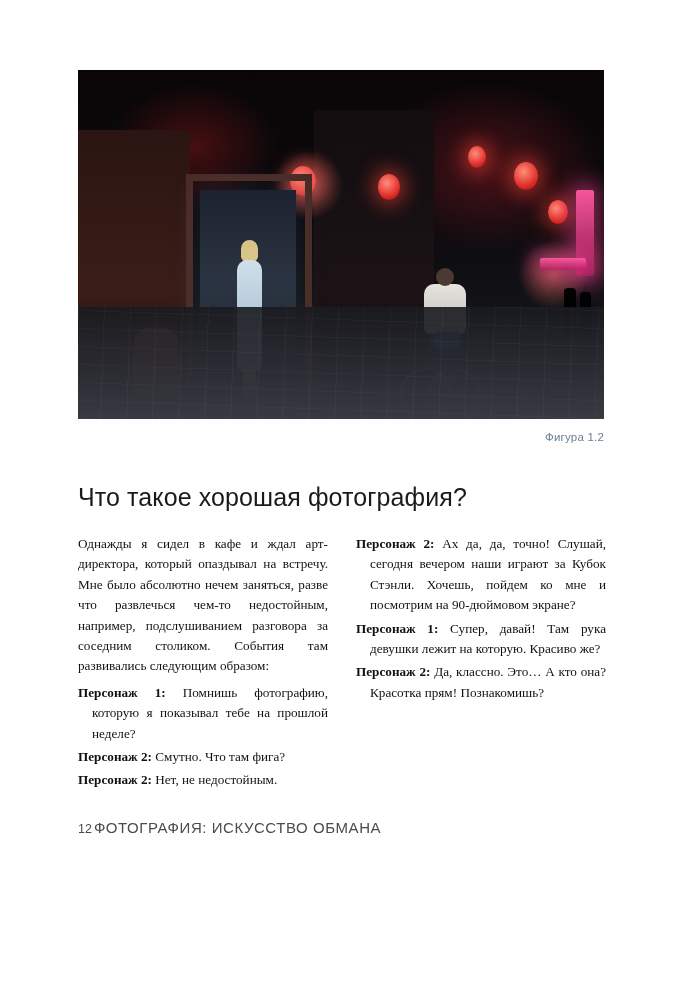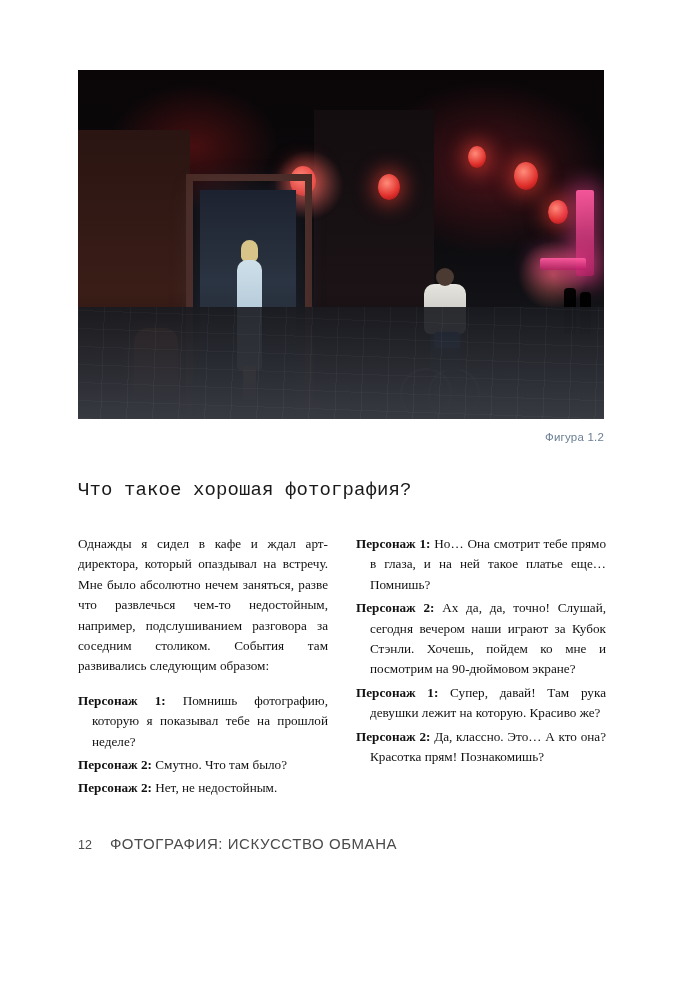--- a/index.html
+++ b/index.html
@@ -189,22 +189,22 @@
     color: #6a7f93;
     letter-spacing: .2px;
   }
 
   
   .section-heading {
     position: absolute;
     left: 78px;
     top: 466px;
     width: 530px;
-    font-family: Liberation Mono, monospace;
-    font-size: 19px;
+    font-family: Liberation Sans, sans-serif;
+    font-size: 25px;
     font-weight: 400;
     color: #1a1a1a;
     letter-spacing: .1px;
   }
 
   
   .columns {
     position: absolute;
     left: 78px;
     top: 534px;
@@ -213,40 +213,40 @@
     gap: 28px;
   }
   .col {
     width: 250px;
   }
   .para {
     font-size: 13.2px;
     line-height: 20.4px;
     text-align: justify;
     text-justify: inter-word;
-    margin: 0 0 14px 0;
+    margin: 0 0 6px 0;
     hyphens: auto;
   }
   .para.dialog {
     margin: 0 0 3px 0;
     text-indent: -14px;
     padding-left: 14px;
   }
   .speaker {
     font-weight: bold;
   }
 
   
   .footer {
     position: absolute;
     left: 78px;
-    bottom: 60px;
+    bottom: 76px;
     display: flex;
     align-items: baseline;
-    gap: 18px;
+    gap: 2px;
     font-family: "Liberation Sans", sans-serif;
   }
   .folio {
     font-size: 12.5px;
     color: #4b4b4b;
   }
   .running-head {
     font-size: 15px;
     letter-spacing: .55px;
     color: #4b4b4b;
@@ -305,31 +305,28 @@
 
   <div class="columns">
 
     <div class="col">
       <p class="para">Однажды я сидел в кафе и ждал арт-директора, который опаздывал на встречу. Мне было абсолютно нечем заняться, разве что развлечься чем-то недостойным, например, подслушиванием разговора за соседним столиком. События там развивались следующим образом:</p>
 
       <p class="para dialog">
         <span class="speaker">Персонаж 1:</span><span> Помнишь фотографию, которую я показывал тебе на прошлой неделе?</span>
       </p>
       <p class="para dialog">
-        <span class="speaker">Персонаж 2:</span><span> Смутно. Что там было?</span>
+        <span class="speaker">Персонаж 2:</span><span> Смутно. Что там фига?</span>
       </p>
       <p class="para dialog">
         <span class="speaker">Персонаж 2:</span><span> Нет, не недостойным.</span>
       </p>
     </div>
 
     <div class="col">
-      <p class="para dialog">
-        <span class="speaker">Персонаж 1:</span><span> Но… Она смотрит тебе прямо в глаза, и на ней такое платье еще… Помнишь?</span>
-      </p>
       <p class="para dialog">
         <span class="speaker">Персонаж 2:</span><span> Ах да, да, точно! Слушай, сегодня вечером наши играют за Кубок Стэнли. Хочешь, пойдем ко мне и посмотрим на 90-дюймовом экране?</span>
       </p>
       <p class="para dialog">
         <span class="speaker">Персонаж 1:</span><span> Супер, давай! Там рука девушки лежит на которую. Красиво же?</span>
       </p>
       <p class="para dialog">
         <span class="speaker">Персонаж 2:</span><span> Да, классно. Это… А кто она? Красотка прям! Познакомишь?</span>
       </p>
     </div>

